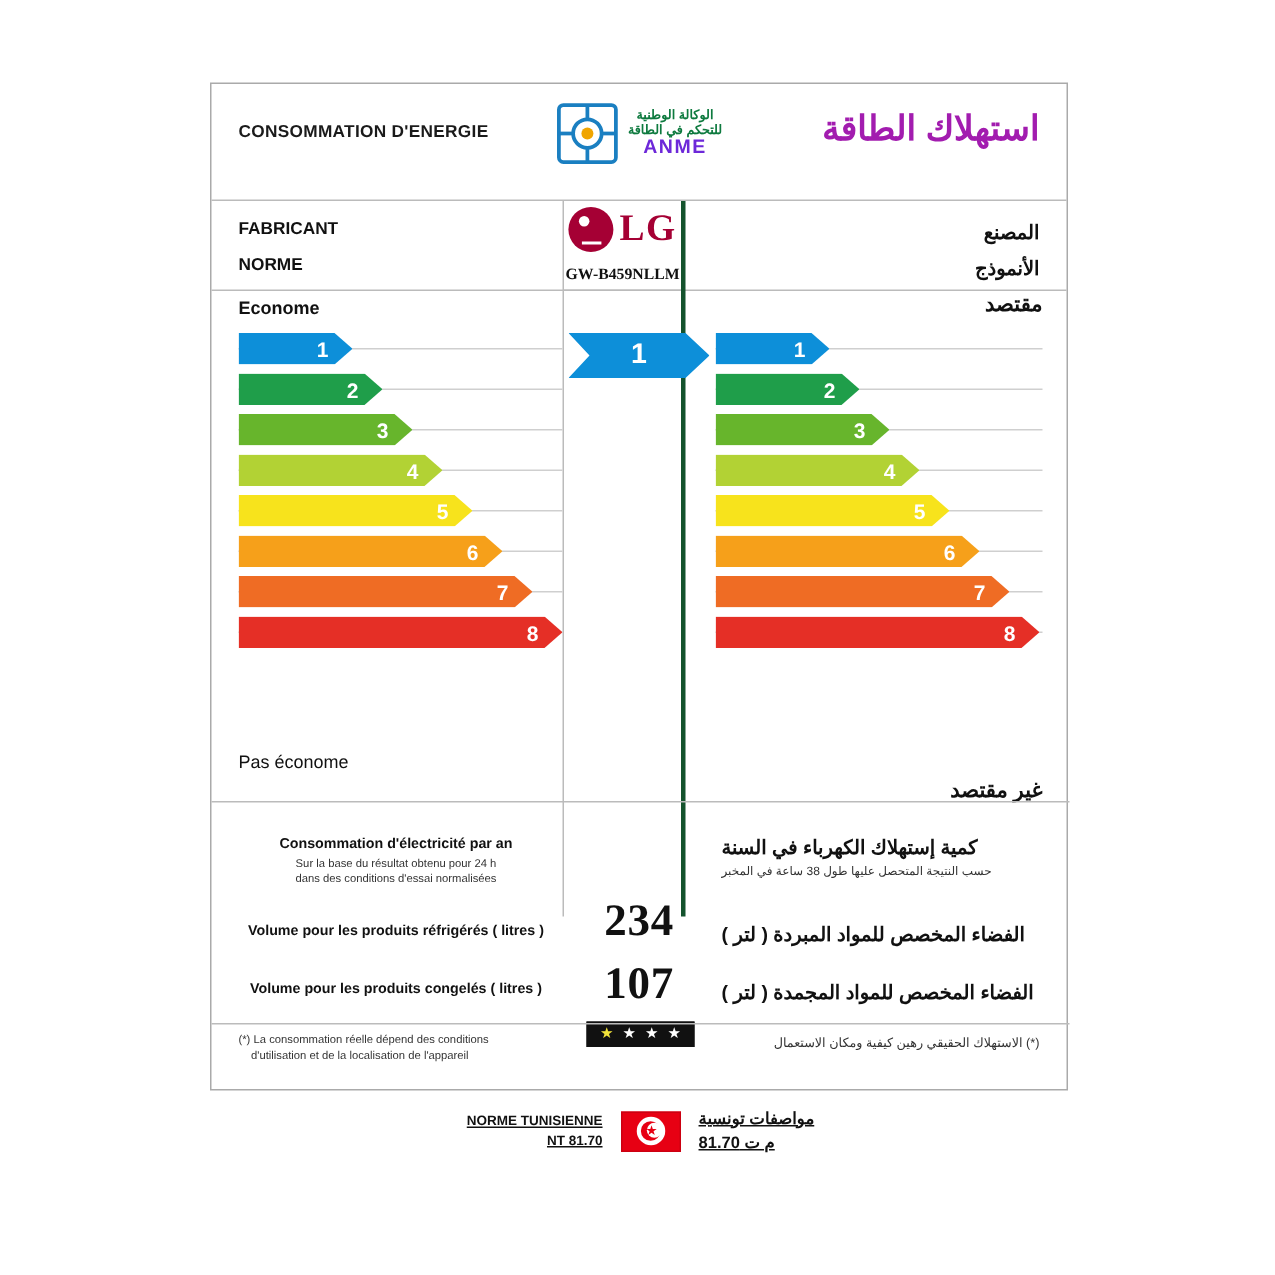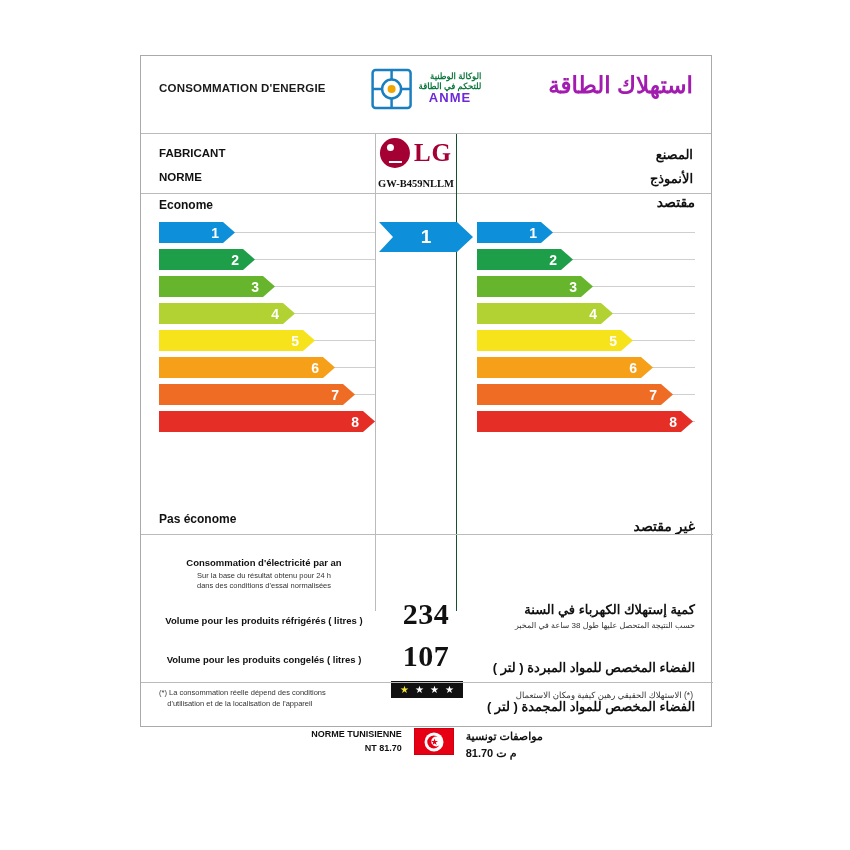--- a/index.html
+++ b/index.html
@@ -69,21 +69,20 @@
   .anme-text {
     direction: rtl;
     text-align: center;
     line-height: 1.12;
   }
   .anme-l1, .anme-l2 {
     font-size: 8.5px;
     color: #0e7a3f;
     font-weight: bold;
     white-space: nowrap;
-    text-align: right;
   }
   .anme-l3 {
     font-size: 13px;
     color: #6d28d9;
     font-weight: bold;
     letter-spacing: 1px;
   }
 
   
   .mm-row {
@@ -109,21 +108,21 @@
   .r2 { top: 37px; }
 
   
   .center-col {
     position: absolute;
     left: 234px;
     top: 78px;
     width: 82px;
     height: 477px;
     border-left: 1px solid #bbbbbb;
-    border-right: 1px solid #14532d;
+    border-right: 3px solid #14532d;
     box-sizing: border-box;
   }
   .brand-box {
     height: 60px;
     border-bottom: 1px solid #bbbbbb;
     box-sizing: border-box;
     position: relative;
   }
   .lg-logo {
     position: absolute;
@@ -198,23 +197,23 @@
     position: absolute;
     right: 18px;
     top: 0px;
     font-size: 14px;
     font-weight: bold;
     direction: rtl;
   }
   .pas-fr {
     position: absolute;
     left: 18px;
-    bottom: 8px;
+    bottom: 19px;
     font-size: 12px;
-    font-weight: bold;
+    font-weight: normal;
   }
   .pas-ar {
     position: absolute;
     right: 18px;
     bottom: 0px;
     font-size: 14px;
     font-weight: bold;
     direction: rtl;
     margin-top: 33px;
   }
@@ -298,23 +297,22 @@
   .cons-left {
     position: absolute;
     left: 18px;
     width: 210px;
     text-align: center;
   }
   .cons-right {
     position: absolute;
     right: 18px;
     width: 214px;
-    text-align: right;
-    direction: rtl;
-    margin-top: 45px;
+    text-align: left;
+    direction: rtl;
   }
   .cl1 { top: 22px; }
   .cl2 { top: 80px; }
   .cl3 { top: 119px; }
   .cons-t1 { font-size: 9.5px; font-weight: bold; }
   .cons-t2 { font-size: 7.5px; color: #333; line-height: 1.35; margin-top: 3px; }
   .cons-ar1 { font-size: 13px; font-weight: bold; }
   .cons-ar2 { font-size: 8px; color: #333; margin-top: 4px; }
   .cons-ar-line { font-size: 13px; font-weight: bold; }
 
@@ -382,23 +380,24 @@
   }
 
   
   .norm-row {
     position: absolute;
     left: 0;
     top: 672px;
     width: 572px;
     height: 52px;
     display: flex;
-    align-items: flex-start;
+    align-items: center;
     justify-content: center;
     gap: 12px;
+    text-decoration: underline;
   }
   .norm-fr {
     text-align: right;
     font-size: 9px;
     font-weight: bold;
     line-height: 1.5;
     color: #111;
   }
   .tn-flag {
     width: 40px;

